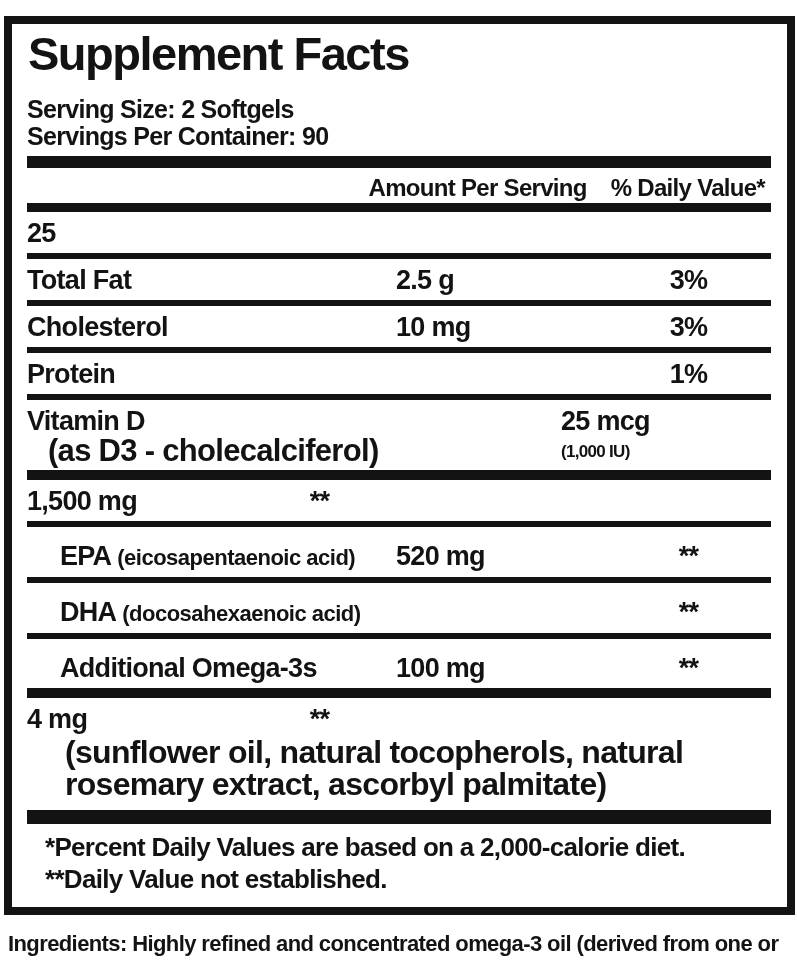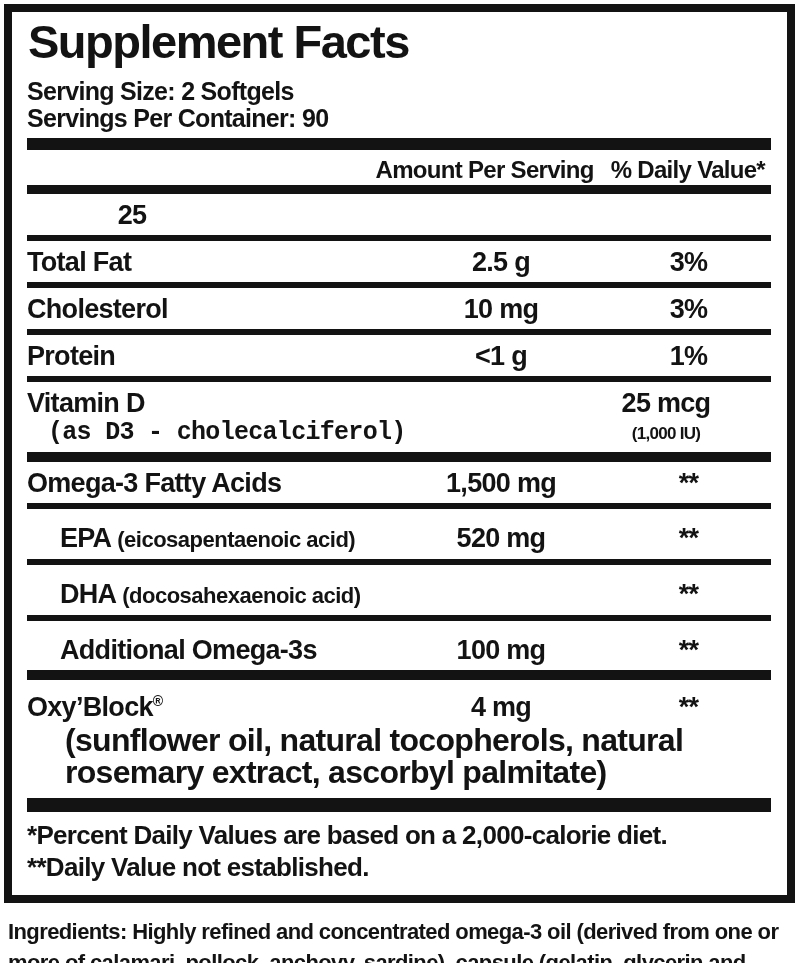--- a/index.html
+++ b/index.html
@@ -6,77 +6,77 @@
   html, body { margin: 0; padding: 0; }
   body {
     width: 797px; height: 963px;
     background: #ffffff;
     color: #131313;
     font-family: "Liberation Sans", "DejaVu Sans", sans-serif;
     font-weight: 700;
     overflow: hidden;
     -webkit-font-smoothing: antialiased;
   }
-  .sheet { width: 797px; height: 834px; padding: 4px 2px 0 4px; }
+  .sheet { width: 797px; height: 834px; padding: 16px 2px 0 4px; }
 
   .panel {
     width: 791px;
     border: 8px solid #131313;
     background: #ffffff;
     padding: 0 16px 6px 15px;
   }
 
   .title {
     font-size: 47px;
     letter-spacing: -1.5px;
     line-height: 1.06;
     margin: 5px 0 0 1px;
     white-space: nowrap;
   }
-  .serving-block { margin-top: 11px; }
+  .serving-block { margin-top: 17px; }
   .serving { font-size: 25px; letter-spacing: -0.7px; line-height: 27px; }
 
   .bar { background: #131313; }
   .bar-a { height: 12px; margin-top: 6px; }
   .bar-b { height: 9px; }
   .bar-c { height: 10px; }
   .bar-d { height: 10px; }
   .bar-e { height: 14px; margin-top: 4px; }
   .rule  { height: 6px; background: #131313; }
 
   .hd {
     display: flex; justify-content: flex-end; align-items: flex-end;
-    gap: 17px;
+    gap: 24px;
     padding: 6px 6px 2px 0;
     font-size: 24px; letter-spacing: -0.7px; line-height: 27px;
     white-space: nowrap;
   }
 
   .row {
     display: flex; align-items: baseline;
     padding: 6px 0 4px;
     font-size: 27px; letter-spacing: -0.7px; line-height: 31px;
   }
   .nm  { flex: 1; }
-  .amt { width: 210px; text-align: center; }
+  .amt { width: 210px; }
   .dv  { width: 165px; text-align: center; }
   .ind .nm { padding-left: 33px; margin-top: 8px; }
   .note { font-size: 22px; letter-spacing: -0.5px; }
-  .nm-sub { font-size: 25px; letter-spacing: -0.7px; line-height: 27px; padding-left: 21px; font-family: Liberation Mono, monospace; }
+  .nm-sub { font-size: 31px; letter-spacing: -0.7px; line-height: 27px; padding-left: 21px; }
   .amt-sub { font-size: 17px; line-height: 29px; }
   .reg { font-size: 0.52em; vertical-align: super; letter-spacing: 0; }
 
   .row-sub {
     font-size: 32px; letter-spacing: -0.7px; line-height: 32px;
     padding: 0 0 6px 38px;
     max-width: 730px;
     margin-top: -3px;
   }
 
-  .foot { padding: 7px 0 6px; }
+  .foot { padding: 7px 0 6px; margin-left: 18px; }
   .foot div { font-size: 26px; letter-spacing: -0.7px; line-height: 32px; }
 
   .ingredients {
     margin: 13px 2px 0 4px;
     font-size: 22px; letter-spacing: -0.6px; line-height: 31px;
   }
 </style>
 </head>
 <body>
 
@@ -114,40 +114,38 @@
 
     <div class="row">
       <div class="nm">Cholesterol</div>
       <div class="amt">10 mg</div>
       <div class="dv">3%</div>
     </div>
     <div class="rule"></div>
 
     <div class="row">
       <div class="nm">Protein</div>
-      <div class="amt">&lt;1 g</div>
       <div class="dv">1%</div>
     </div>
     <div class="rule"></div>
 
     <div class="row">
       <div class="nm">
         <span>Vitamin D</span>
         <div class="nm-sub">(as D3 - cholecalciferol)</div>
       </div>
       <div class="amt">
         <div>25 mcg</div>
         <div class="amt-sub">(1,000 IU)</div>
       </div>
     </div>
 
     <div class="bar bar-c"></div>
 
     <div class="row">
-      <div class="nm">Omega-3 Fatty Acids</div>
       <div class="amt">1,500 mg</div>
       <div class="dv">**</div>
     </div>
     <div class="rule"></div>
 
     <div class="row ind">
       <div class="nm">
         <span>EPA</span>
         <span class="note">(eicosapentaenoic acid)</span>
       </div>
@@ -167,23 +165,20 @@
 
     <div class="row ind">
       <div class="nm">Additional Omega-3s</div>
       <div class="amt">100 mg</div>
       <div class="dv">**</div>
     </div>
 
     <div class="bar bar-d"></div>
 
     <div class="row">
-      <div class="nm">
-        <span>Oxy’Block</span><sup class="reg">®</sup>
-      </div>
       <div class="amt">4 mg</div>
       <div class="dv">**</div>
     </div>
     <div class="row-sub">(sunflower oil, natural tocopherols, natural rosemary extract, ascorbyl palmitate)</div>
 
     <div class="bar bar-e"></div>
 
     <div class="foot">
       <div>*Percent Daily Values are based on a 2,000-calorie diet.</div>
       <div>**Daily Value not established.</div>

